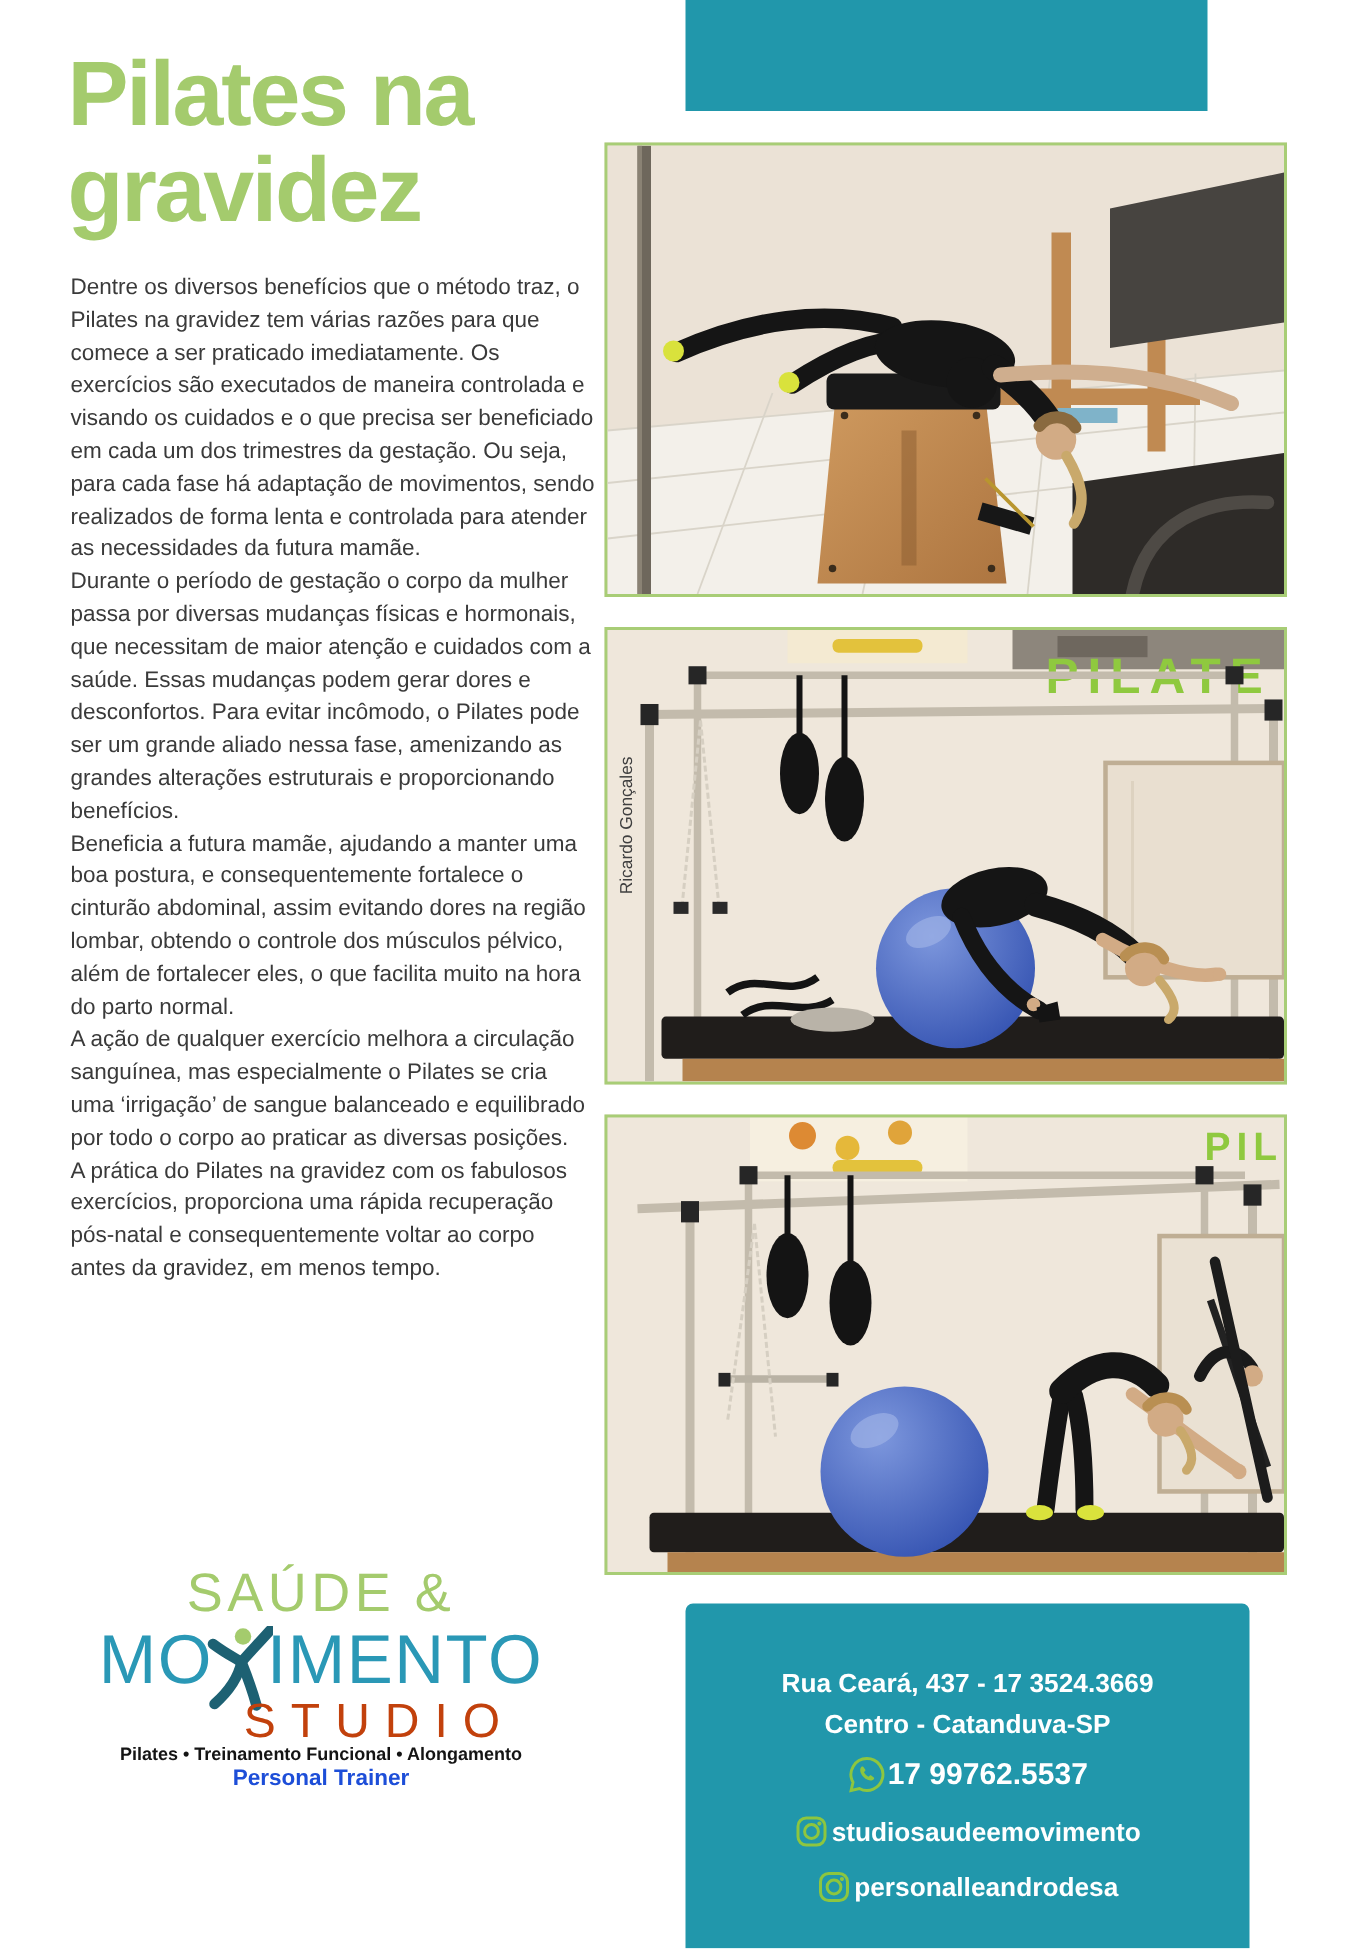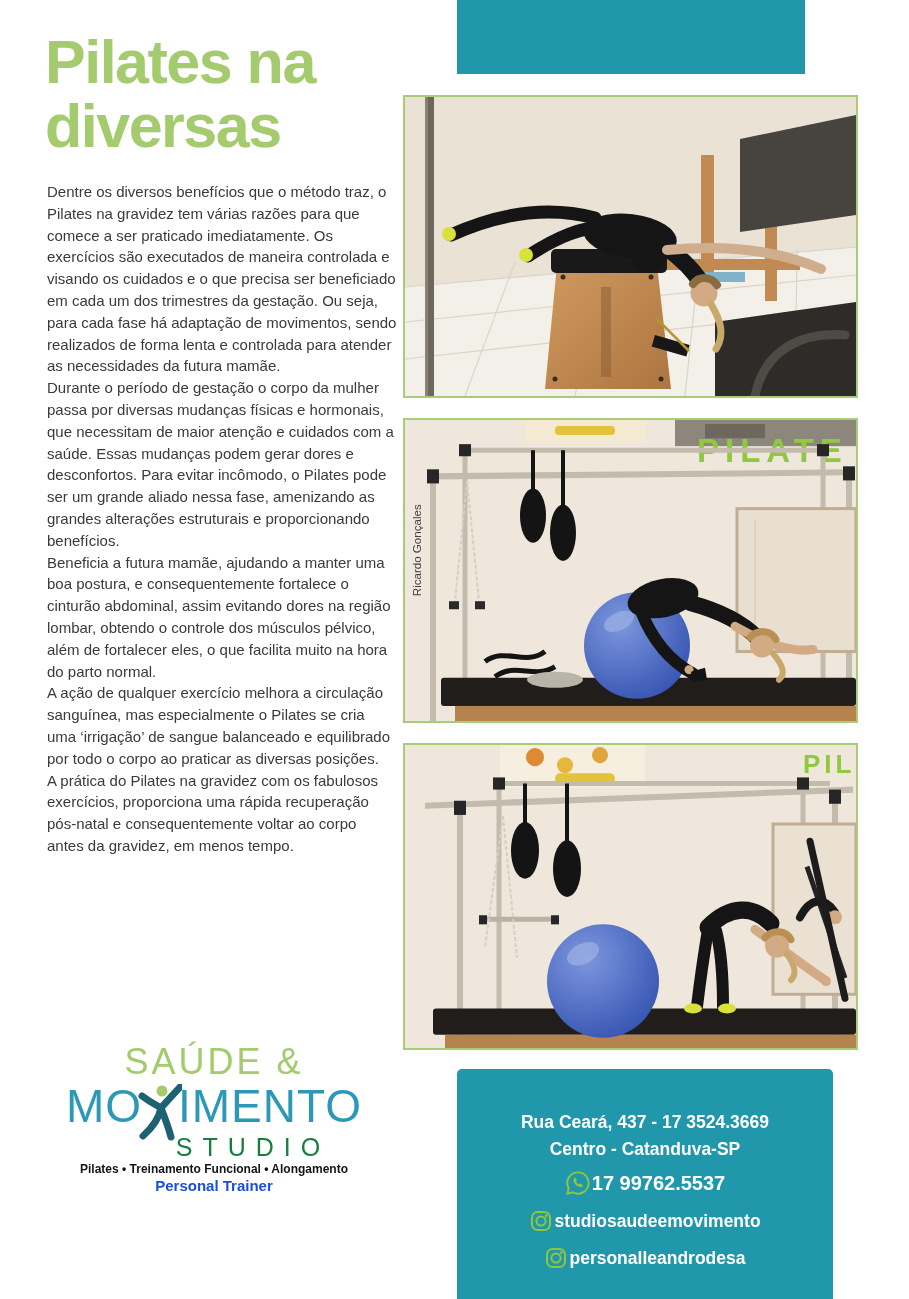--- a/index.html
+++ b/index.html
@@ -15,42 +15,42 @@
          box-sizing:border-box;background:#ece3d7;overflow:hidden;}
   .photo svg{display:block;width:100%;height:100%;}
   .photo1{top:95px;height:303px;}
   .photo2{top:418px;height:305px;}
   .photo3{top:743px;height:307px;}
   .logo-block{position:absolute;left:38px;top:1042px;width:352px;text-align:center;}
   .logo-saude{font-size:36px;letter-spacing:3px;color:#a4cb6d;line-height:40px;font-weight:400;}
   .logo-mov{display:flex;justify-content:center;align-items:flex-end;
             font-size:46px;color:#2a98b6;line-height:48px;font-weight:400;letter-spacing:1px;text-align:right;}
   .logo-mov .figure{width:44px;height:58px;margin:0 -4px -12px -4px;}
-  .logo-studio{font-size:25px;letter-spacing:10px;color:#15803d;line-height:30px;
+  .logo-studio{font-size:32px;letter-spacing:10px;color:#c2410c;line-height:30px;
                padding-left:78px;margin-top:2px;}
   .tagline{margin-top:0;font-size:12px;font-weight:700;color:#141414;}
   .trainer-name{margin-top:13px;font-size:26px;font-weight:700;color:#1f9ab1;}
   .trainer-role{margin-top:1px;font-size:15px;font-weight:700;color:#1d4ed8;}
   .contact{position:absolute;left:457px;top:1069px;width:376px;height:230px;background:#2197ab;
            border-radius:5px 5px 0 0;color:#ffffff;text-align:center;font-weight:700;}
   .contact .address{padding-top:40px;font-size:17.5px;line-height:27px;}
   .contact .city{font-size:17.5px;line-height:27px;}
   .row{display:flex;justify-content:center;align-items:center;gap:1px;}
   .row.wa{margin-top:7px;font-size:20px;}
   .row.ig{margin-top:13px;font-size:17.5px;}
   .ic{display:block;}
 </style>
 </head>
 <body>
 
 <div class="page">
 
   <div class="topbar"></div>
 
-  <h1 class="title"><span>Pilates na</span><br><span>diversas</span></h1>
+  <h1 class="title"><span>Pilates na</span><br><span>gravidez</span></h1>
 
   <div class="article">
     <p>Dentre os diversos benefícios que o método traz, o Pilates na gravidez tem várias razões para que comece a ser praticado imediatamente. Os exercícios são executados de maneira controlada e visando os cuidados e o que precisa ser beneficiado em cada um dos trimestres da gestação. Ou seja, para cada fase há adaptação de movimentos, sendo realizados de forma lenta e controlada para atender as necessidades da futura mamãe.</p>
     <p>Durante o período de gestação o corpo da mulher passa por diversas mudanças físicas e hormonais, que necessitam de maior atenção e cuidados com a saúde. Essas mudanças podem gerar dores e desconfortos. Para evitar incômodo, o Pilates pode ser um grande aliado nessa fase, amenizando as grandes alterações estruturais e proporcionando benefícios.</p>
     <p>Beneficia a futura mamãe, ajudando a manter uma boa postura, e consequentemente fortalece o cinturão abdominal, assim evitando dores na região lombar, obtendo o controle dos músculos pélvico, além de fortalecer eles, o que facilita muito na hora do parto normal.</p>
     <p>A ação de qualquer exercício melhora a circulação sanguínea, mas especialmente o Pilates se cria uma ‘irrigação’ de sangue balanceado e equilibrado por todo o corpo ao praticar as diversas posições.</p>
     <p>A prática do Pilates na gravidez com os fabulosos exercícios, proporciona uma rápida recuperação pós-natal e consequentemente voltar ao corpo antes da gravidez, em menos tempo.</p>
   </div>
 
   <figure class="photo photo1" style="margin:0">

